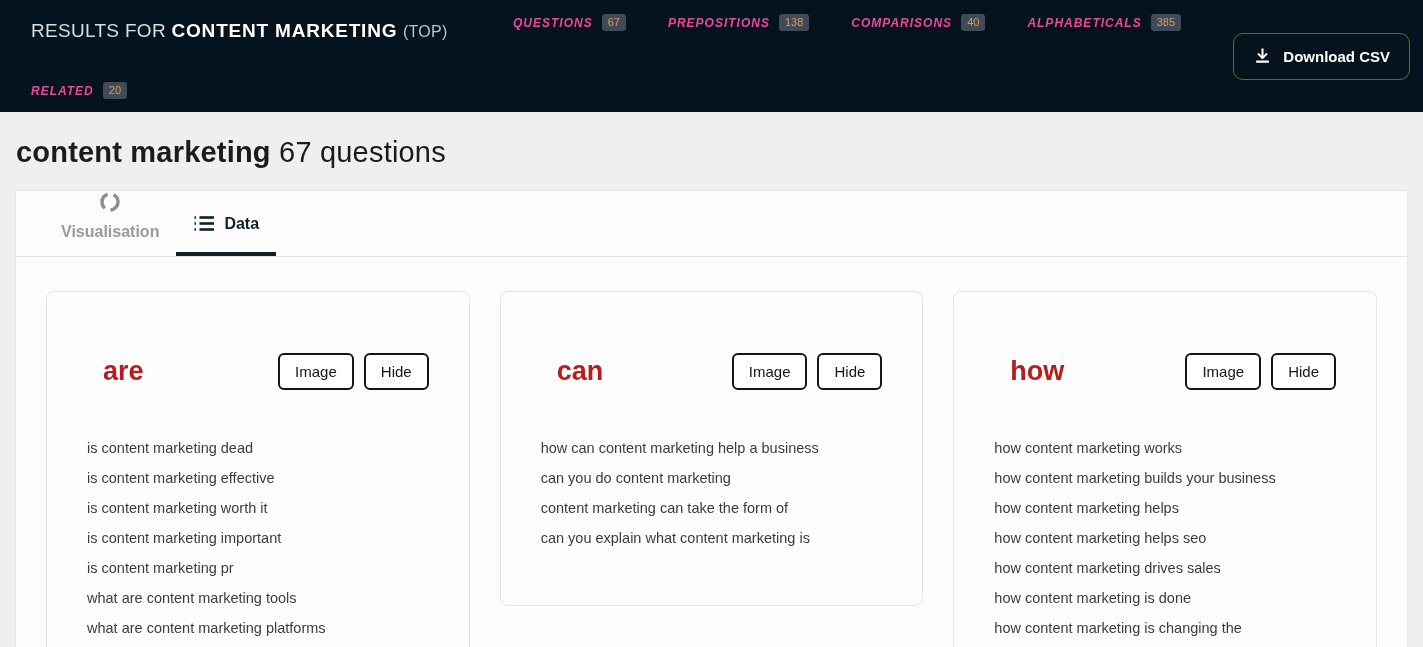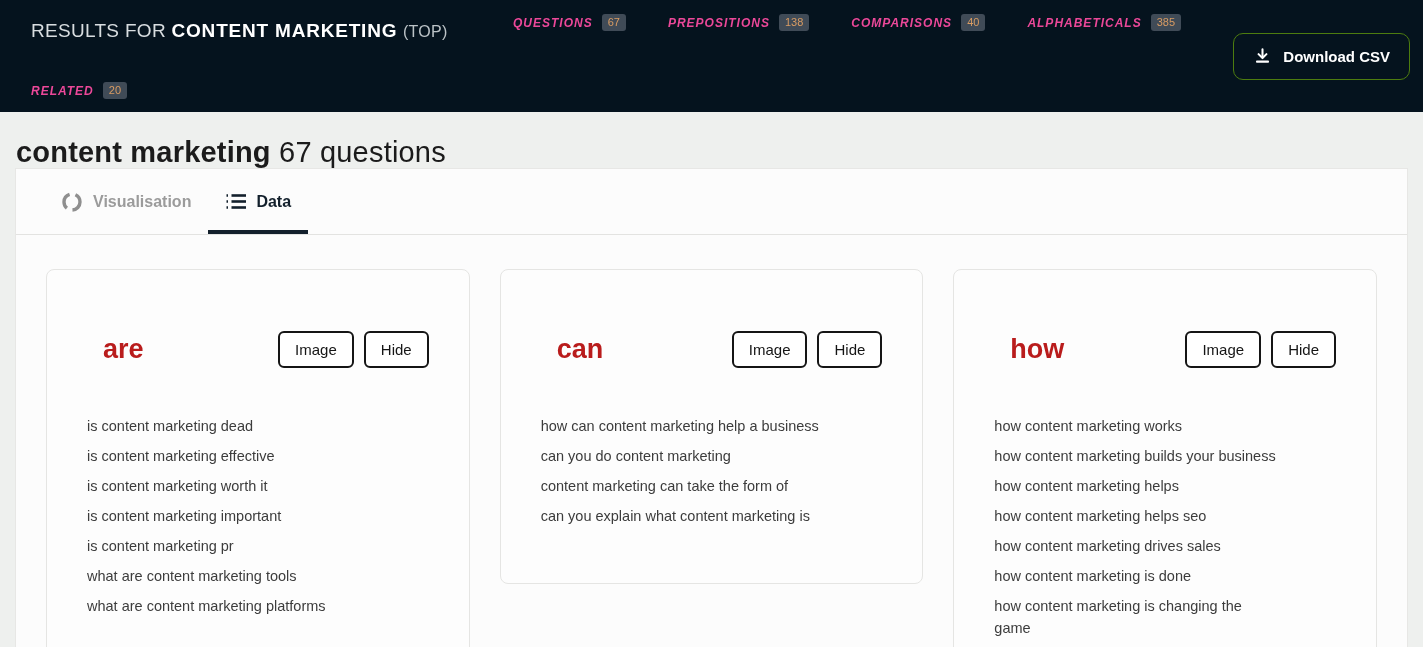--- a/index.html
+++ b/index.html
@@ -81,21 +81,21 @@
     color: #ffffff;
     font-family: "Liberation Sans", sans-serif;
     font-size: 15px;
     font-weight: bold;
     cursor: pointer;
     justify-content: flex-end;
   }
 
   
   .title-band {
-    height: 56px;
+    height: 78px;
     padding: 24px 16px 0;
   }
   .page-title {
     margin: 0;
     font-size: 29px;
     font-weight: bold;
     color: #1b1b1b;
     letter-spacing: 0.2px;
   }
   .page-title .title-suffix { font-weight: normal; }
@@ -117,21 +117,21 @@
   }
   .tab {
     display: flex;
     align-items: center;
     gap: 10px;
     padding: 0 17px;
     font-size: 16px;
     font-weight: bold;
     cursor: pointer;
   }
-  .tab-vis { color: #9b9b9b; }
+  .tab-vis { color: #9b9b9b; flex-direction: column; }
   .tab-data {
     color: #13202c;
     border-bottom: 4px solid #13202c;
     padding-top: 4px;
   }
 
   
   .cards {
     display: flex;
     gap: 30px;

